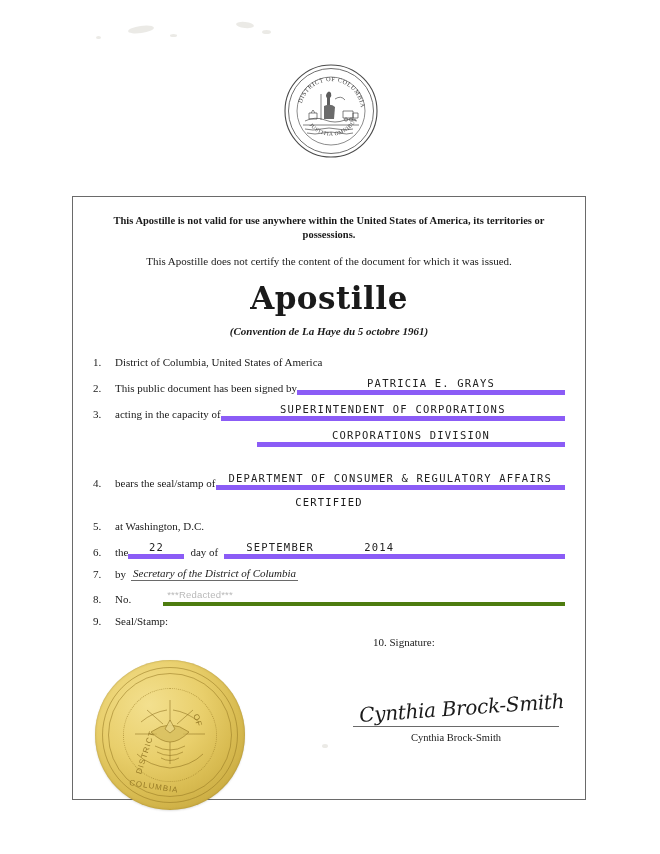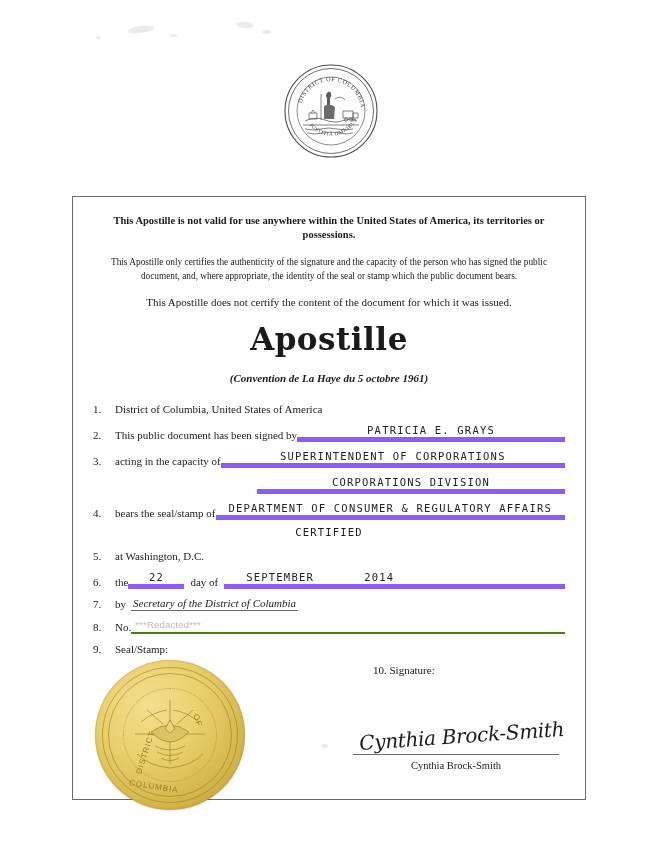--- a/index.html
+++ b/index.html
@@ -79,21 +79,21 @@
     font-size: 31px;
     letter-spacing: 0.5px;
     margin-top: 16px;
     line-height: 1;
   }
   .convention {
     text-align: center;
     font-style: italic;
     font-weight: bold;
     font-size: 11px;
-    margin-top: 17px;
+    margin-top: 11px;
   }
 
   
   .rows {
     margin-top: 15px;
     font-size: 11px;
   }
   .row {
     display: flex;
     align-items: flex-end;
@@ -130,44 +130,45 @@
     color: #222;
     white-space: nowrap;
   }
   .fill.narrow { flex: 0 0 56px; }
   .fill.grow2 { flex: 1 1 auto; }
 
   
   .cont {
     display: flex;
     align-items: flex-end;
-    margin-bottom: 5px;
+    margin-bottom: 22px;
     padding-left: 22px;
   }
   .cont .pad { flex: 0 0 142px; }
 
   .plain-center {
     text-align: center;
     font-family: "DejaVu Sans Mono", monospace;
     font-size: 10.5px;
     letter-spacing: 1.2px;
     margin: 6px 0 8px 0;
   }
 
   .redacted {
     font-family: "Liberation Sans", sans-serif;
     font-size: 9.5px;
     color: #b9b9b9;
     letter-spacing: .2px;
   }
   .redact-wrap {
     flex: 1 1 auto;
-    border-bottom: 2px solid #4d7c0f;
+    border-bottom: 4px solid #4d7c0f;
     height: 16px;
     position: relative;
+    margin-left: 32px;
   }
   .redact-wrap .rv {
     position: absolute;
     left: 4px;
     bottom: 2px;
   }
 
   
   .signer {
     font-style: italic;
@@ -290,21 +291,20 @@
     <text font-family="Liberation Serif, serif" font-size="5.4" fill="#3d3d3d" letter-spacing="0.5">
       <textPath href="#arcBot" startOffset="16%">JUSTITIA OMNIBUS</textPath>
     </text>
   </svg>
 </div>
 
 <div class="cert-box">
 
   <div class="warn">This Apostille is not valid for use anywhere within the United States of America, its territories or possessions.</div>
 
-  <div class="para">This Apostille only certifies the authenticity of the signature and the capacity of the person who has signed the public document, and, where appropriate, the identity of the seal or stamp which the public document bears.</div>
 
   <div class="para2">This Apostille does not certify the content of the document for which it was issued.</div>
 
   <div class="apostille-title">Apostille</div>
   <div class="convention">(Convention de La Haye du 5 octobre 1961)</div>
 
   <div class="rows">
 
     <div class="row">
       <span class="num">1.</span>

